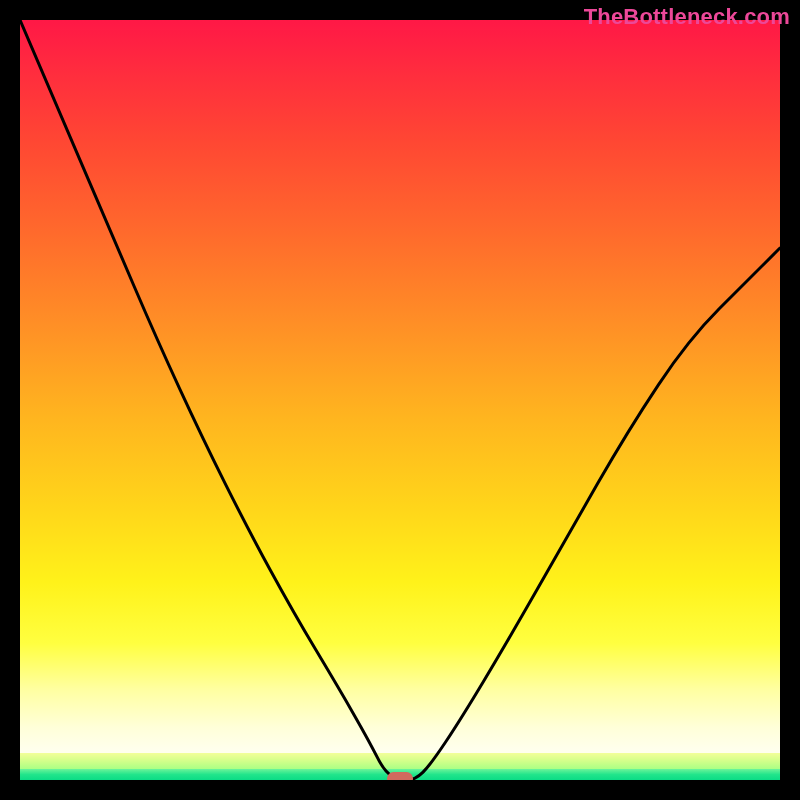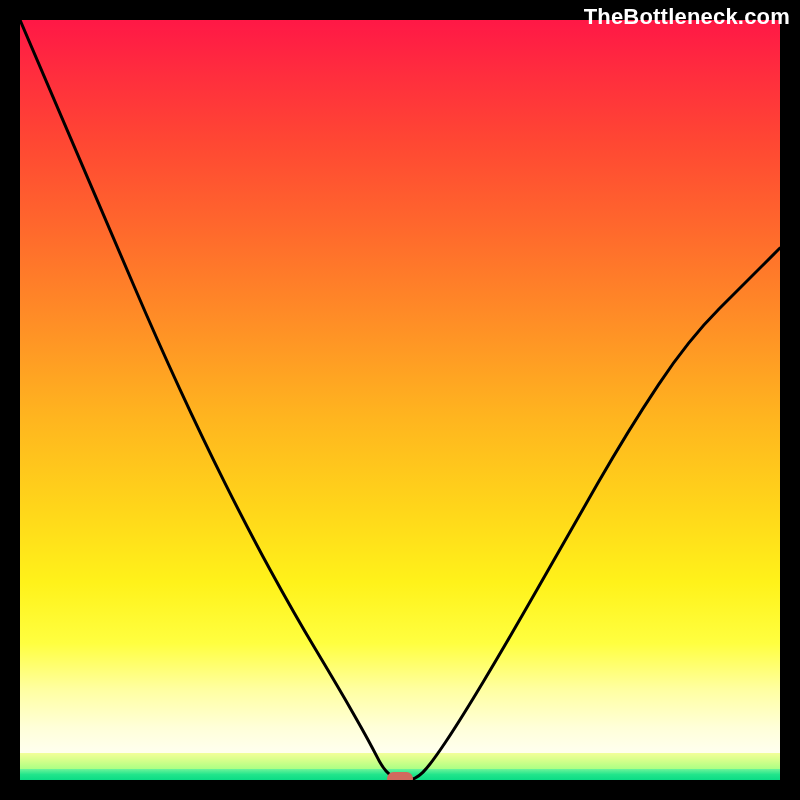--- a/index.html
+++ b/index.html
@@ -14,21 +14,21 @@
   .frame {
     position: relative;
     width: 800px;
     height: 800px;
     background: #000;
   }
   .watermark {
     position: absolute;
     top: 4px;
     right: 10px;
-    color: #ffffff;
+    color: #ec4899;
     font-size: 22px;
     font-weight: 600;
     letter-spacing: 0.2px;
     z-index: 20;
   }
   .plot-area {
     position: absolute;
     left: 20px;
     top: 20px;
     width: 760px;

